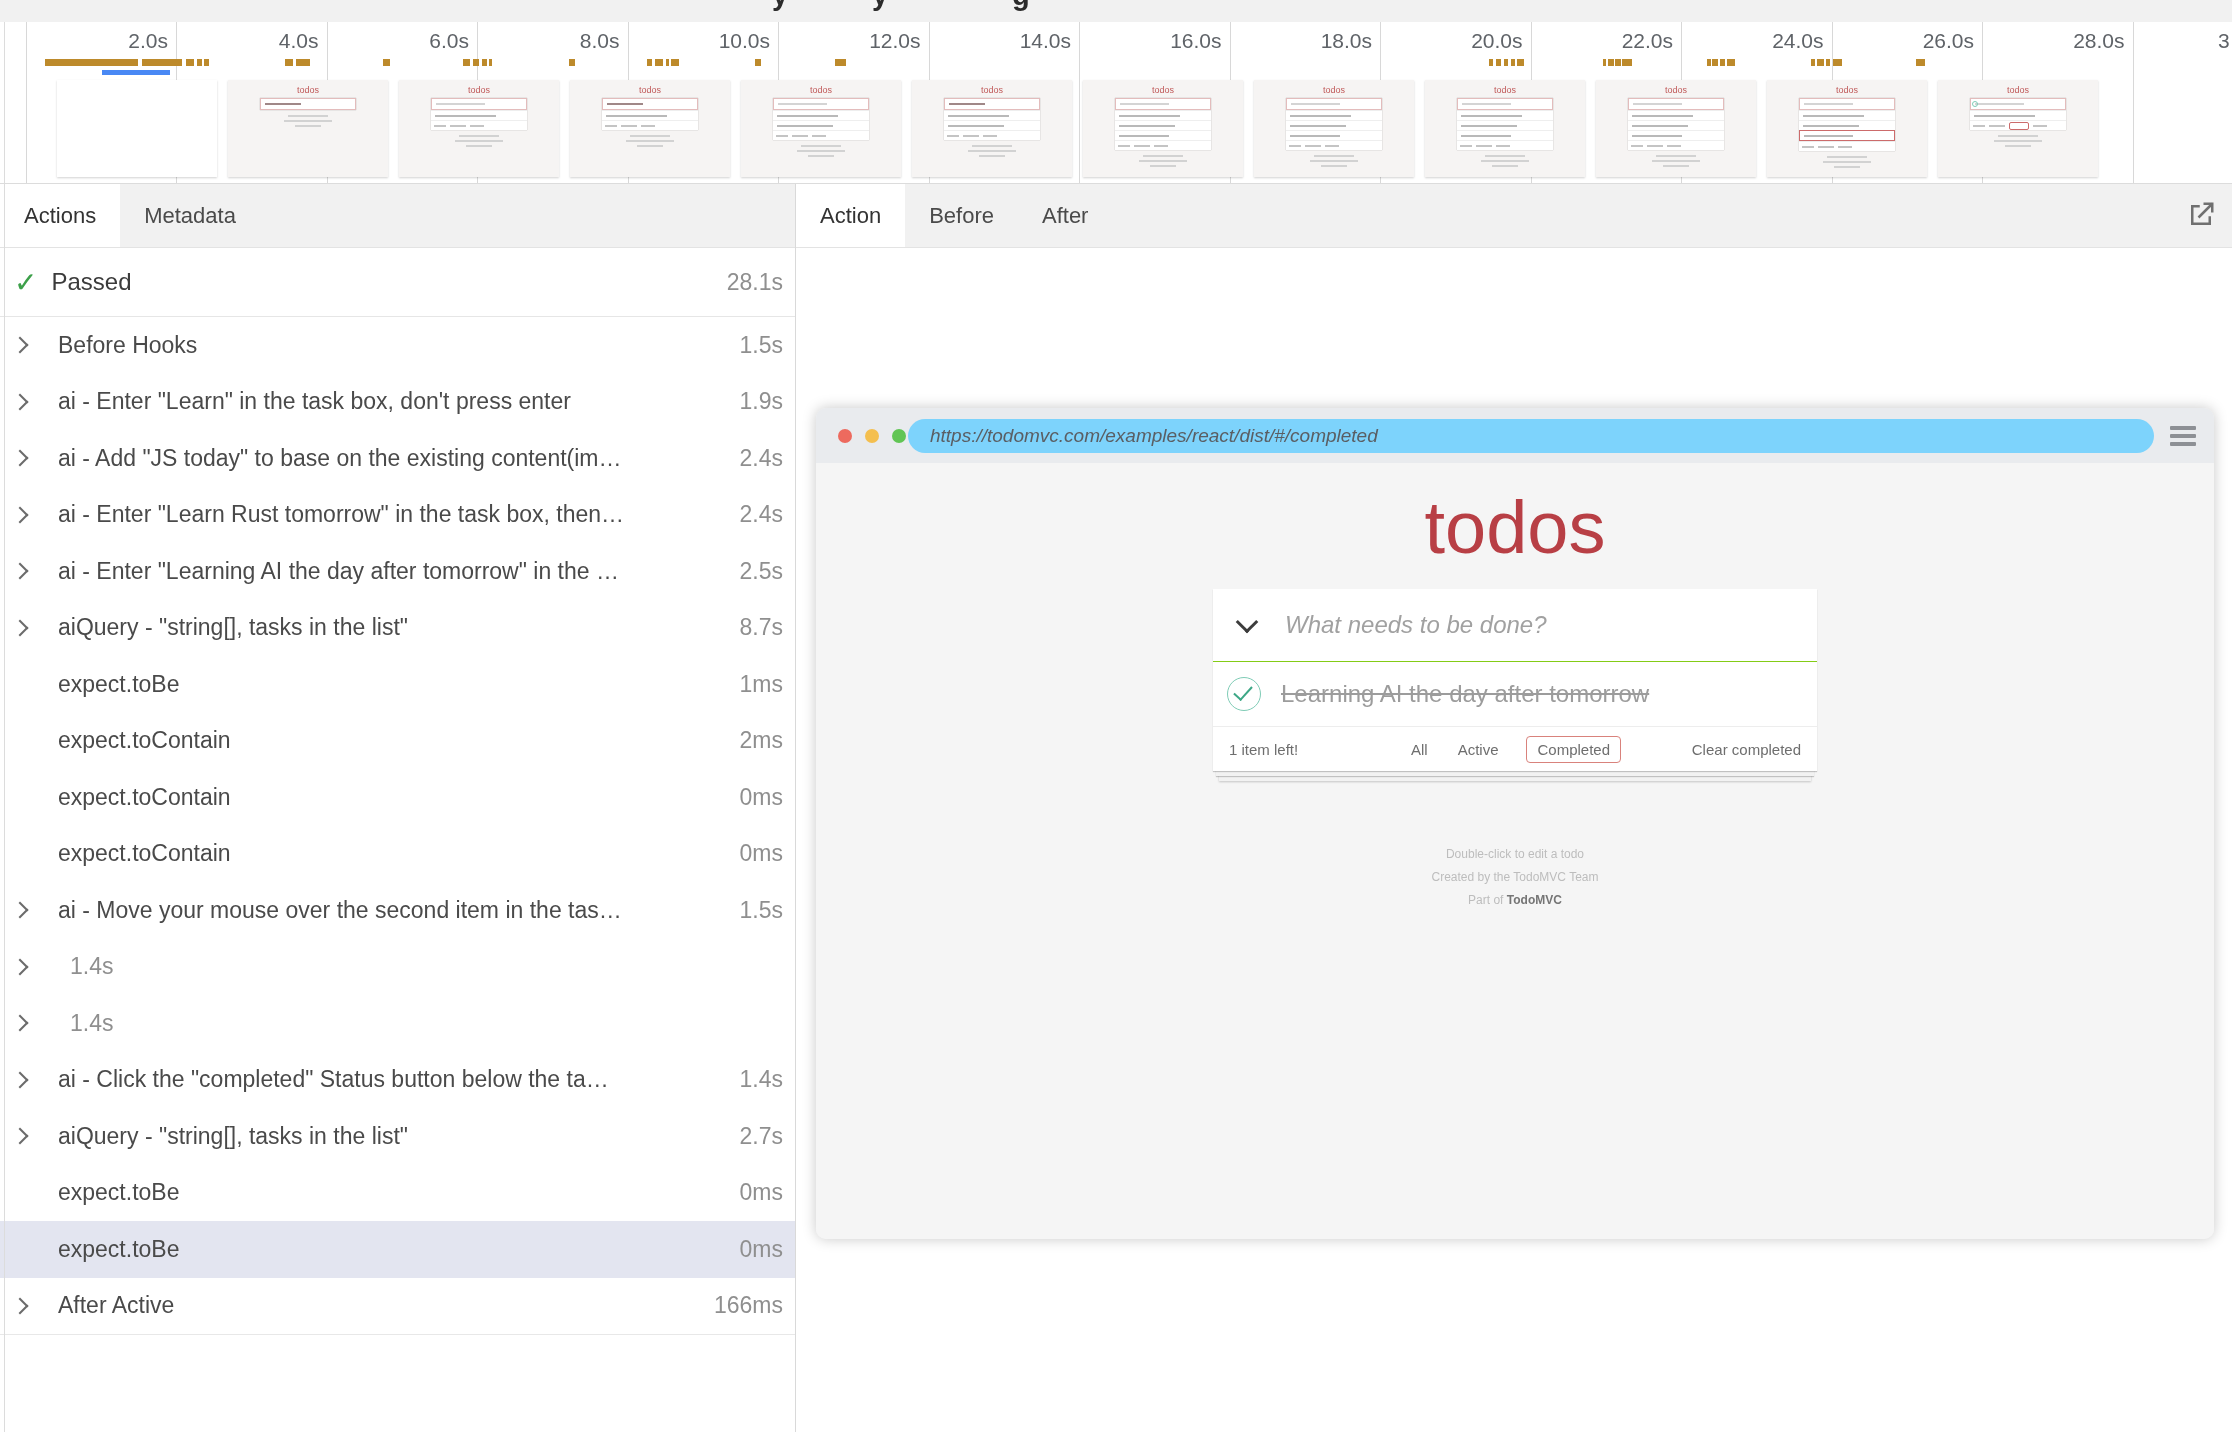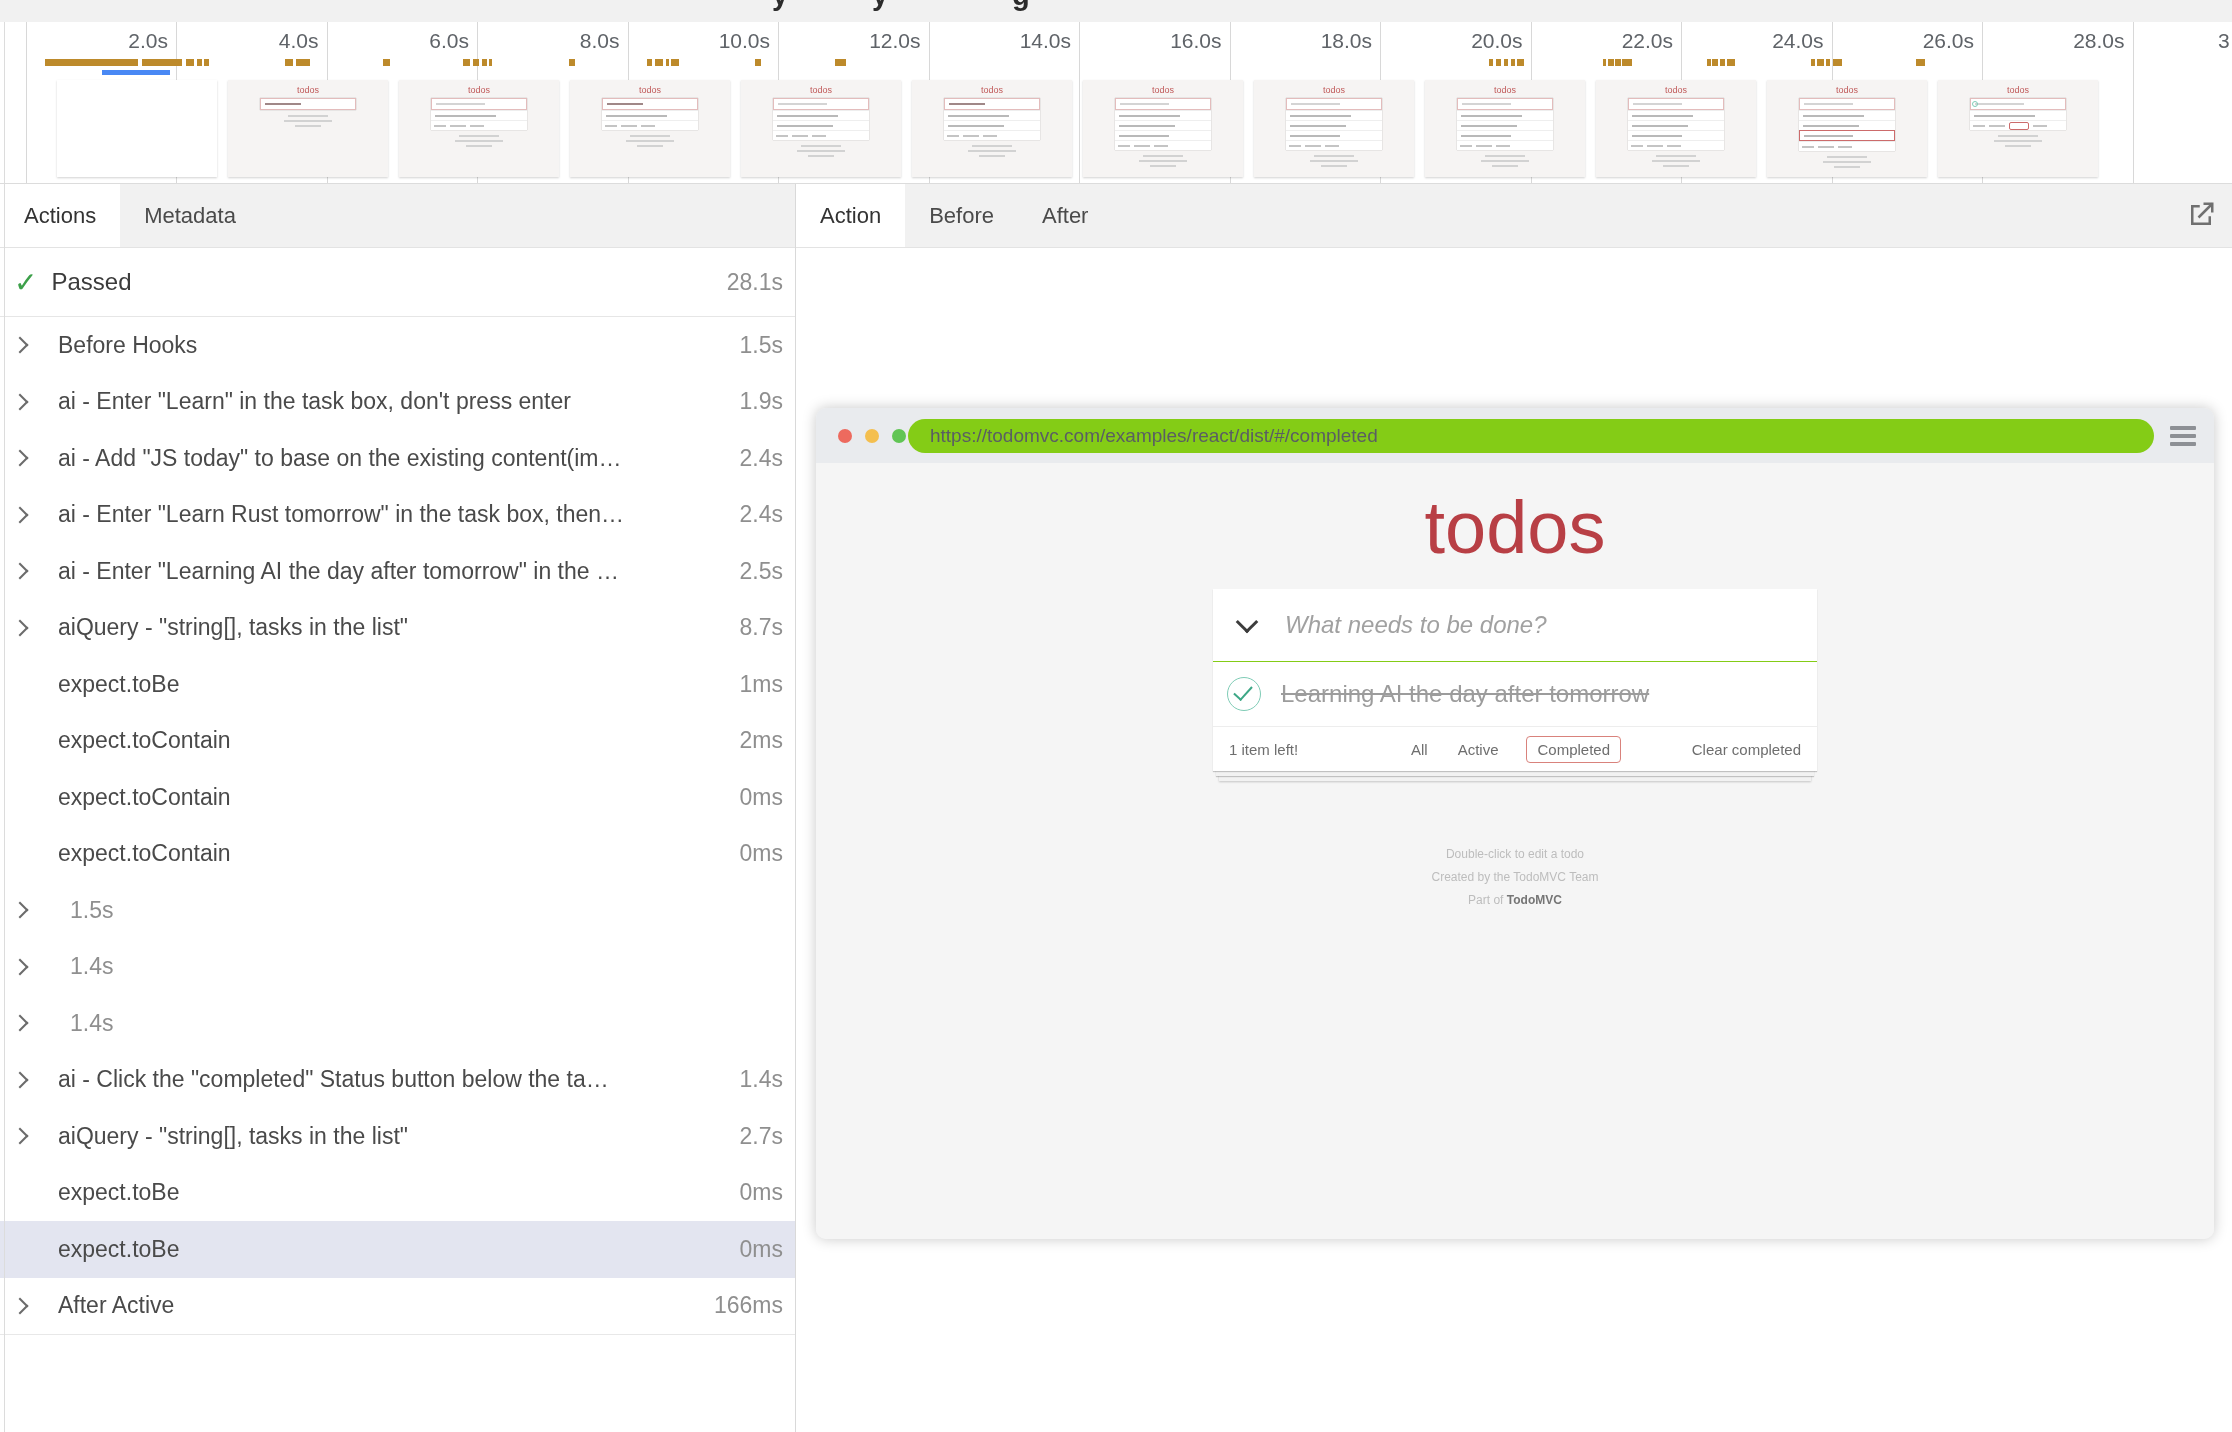--- a/index.html
+++ b/index.html
@@ -62,22 +62,22 @@
   .popout{position:absolute;right:16px;top:16px;}
 
   
   .bwindow{position:absolute;left:20px;top:224px;width:1398px;height:831px;border-radius:10px;
            box-shadow:0 0 14px rgba(0,0,0,.22);overflow:hidden;background:#f5f5f5;}
   .chrome{height:55px;background:#e9ebee;position:relative;}
   .dot{position:absolute;top:21px;width:14px;height:14px;border-radius:50%;}
   .dot.r{left:22px;background:#ed6a5e;}
   .dot.y{left:49px;background:#f4bf4f;}
   .dot.g{left:76px;background:#61c554;}
-  .urlbar{position:absolute;left:92px;top:11px;right:60px;height:34px;background:#84cc16;border-radius:17px;
-          display:flex;align-items:center;padding-left:22px;font-size:19px;color:#5a5e63;}
+  .urlbar{position:absolute;left:92px;top:11px;right:60px;height:34px;background:#7dd3fc;border-radius:17px;
+          display:flex;align-items:center;padding-left:22px;font-size:19px;color:#5a5e63;font-style:italic;}
   .menu-icon{position:absolute;right:18px;top:18px;width:26px;}
   .menu-icon div{height:4px;background:#8d9095;border-radius:1px;margin-bottom:4px;}
 
   .page{position:relative;height:776px;background:#f5f5f5;overflow:hidden;}
   .todos-title{text-align:center;margin-top:26px;font-size:74px;font-weight:200;color:#b83f45;line-height:78px;}
   .todo-card{width:604px;margin:22px auto 0;background:#fff;position:relative;
              box-shadow:0 1px 1px rgba(0,0,0,.2),0 8px 0 -3px #f2f2f2,0 9px 1px -3px rgba(0,0,0,.2),
                         0 16px 0 -6px #f2f2f2,0 17px 2px -6px rgba(0,0,0,.2);}
   .input-row{height:72px;border-bottom:1px solid #84cc16;display:flex;align-items:center;}
   .toggle-all{width:13px;height:13px;border-right:3px solid #3c3c3c;border-bottom:3px solid #3c3c3c;
@@ -492,20 +492,21 @@
           </div>
           <div class="arow">
             <span class="chev-box"></span>
             <span class="lbl">expect.toContain</span>
             <span class="dur">0ms</span>
           </div>
           <div class="arow">
             <span class="chev-box">
               <span class="chev"></span>
             </span>
+            <span class="lbl">ai - Move your mouse over the second item in the tas…</span>
             <span class="dur">1.5s</span>
           </div>
           <div class="arow">
             <span class="chev-box">
               <span class="chev"></span>
             </span>
             <span class="dur">1.4s</span>
           </div>
           <div class="arow">
             <span class="chev-box">

